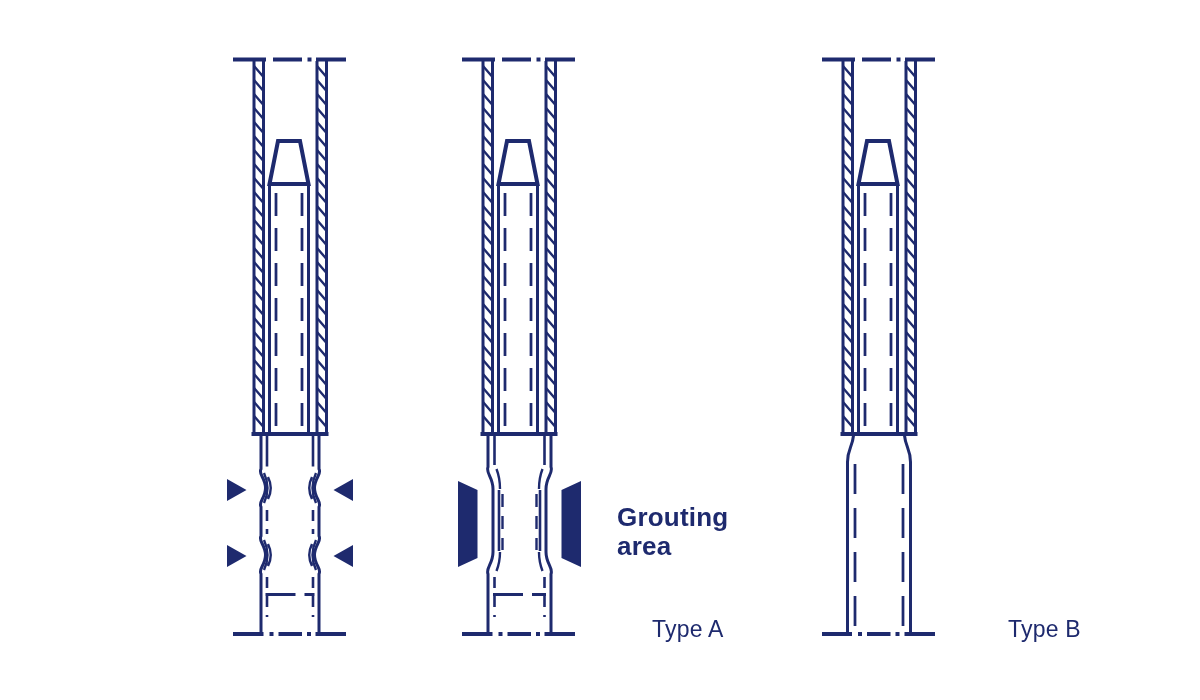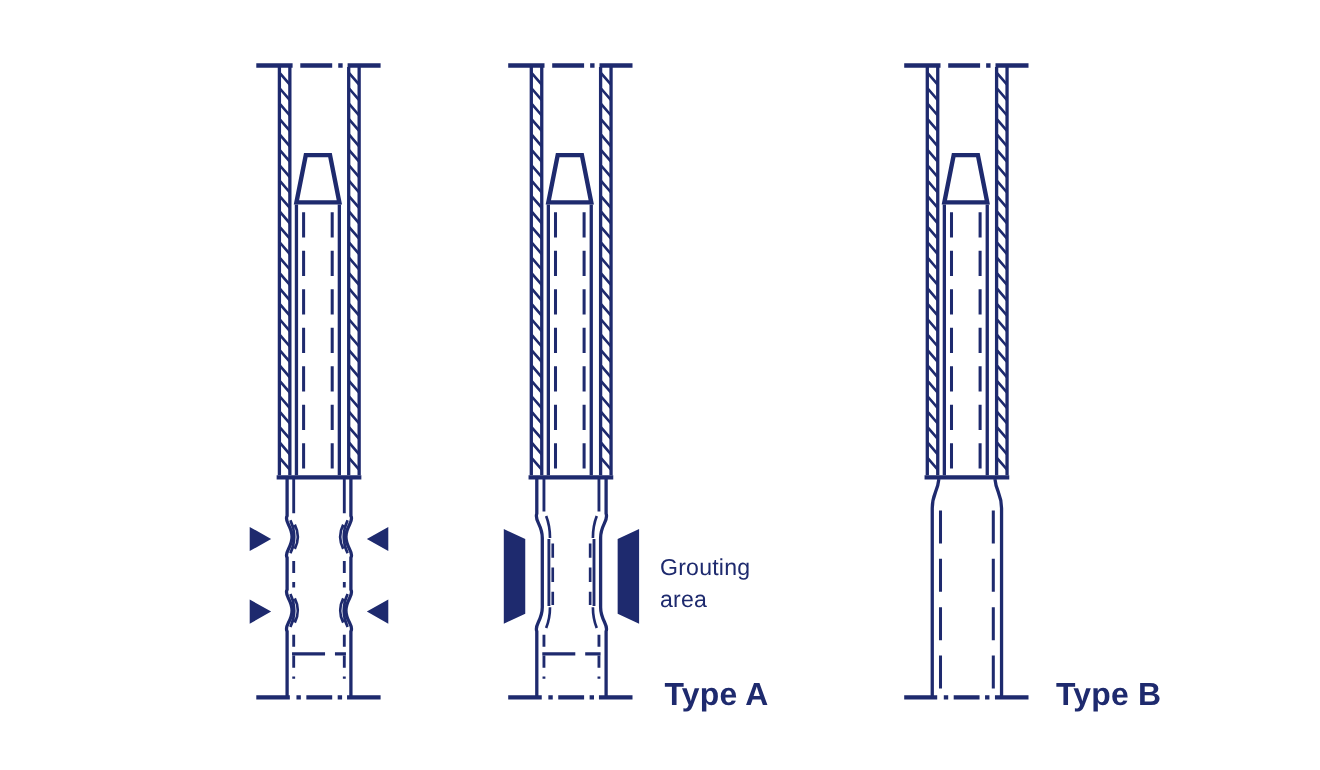--- a/index.html
+++ b/index.html
@@ -19,24 +19,24 @@
   .tip { fill:#fff; stroke:var(--ink); stroke-width:4; stroke-linejoin:miter; }
 
   .dashRod { stroke-dasharray:23 12; }
   .dashS   { stroke-dasharray:11 8; }
   .dashH   { stroke-dasharray:30 9; }
   .dashP   { stroke-dasharray:13 9; }
   .dashB   { stroke-dasharray:30 14; }
 
   
   .lbl { position:absolute; color:var(--ink); white-space:nowrap; }
-  .lbl-annotation { left:600px; top:503px; font-size:21px; line-height:28.5px;
-                    font-weight:400; letter-spacing:0.2px; }
+  .lbl-annotation { left:617px; top:503px; font-size:26px; line-height:28.5px;
+                    font-weight:700; letter-spacing:0.2px; }
   .lbl-annotation span { display:block; }
-  .lbl-type { font-size:29px; font-weight:700; letter-spacing:0.2px; }
+  .lbl-type { font-size:23px; font-weight:400; letter-spacing:0.2px;margin-left:48px; }
   .lbl-type-a { left:604px; top:616px; }
   .lbl-type-b { left:960px; top:616px;text-align:right; }
 </style>
 </head>
 <body>
 
 <div class="stage">
 
   <svg width="1200" height="700" viewBox="0 0 1200 700">
     <defs>

